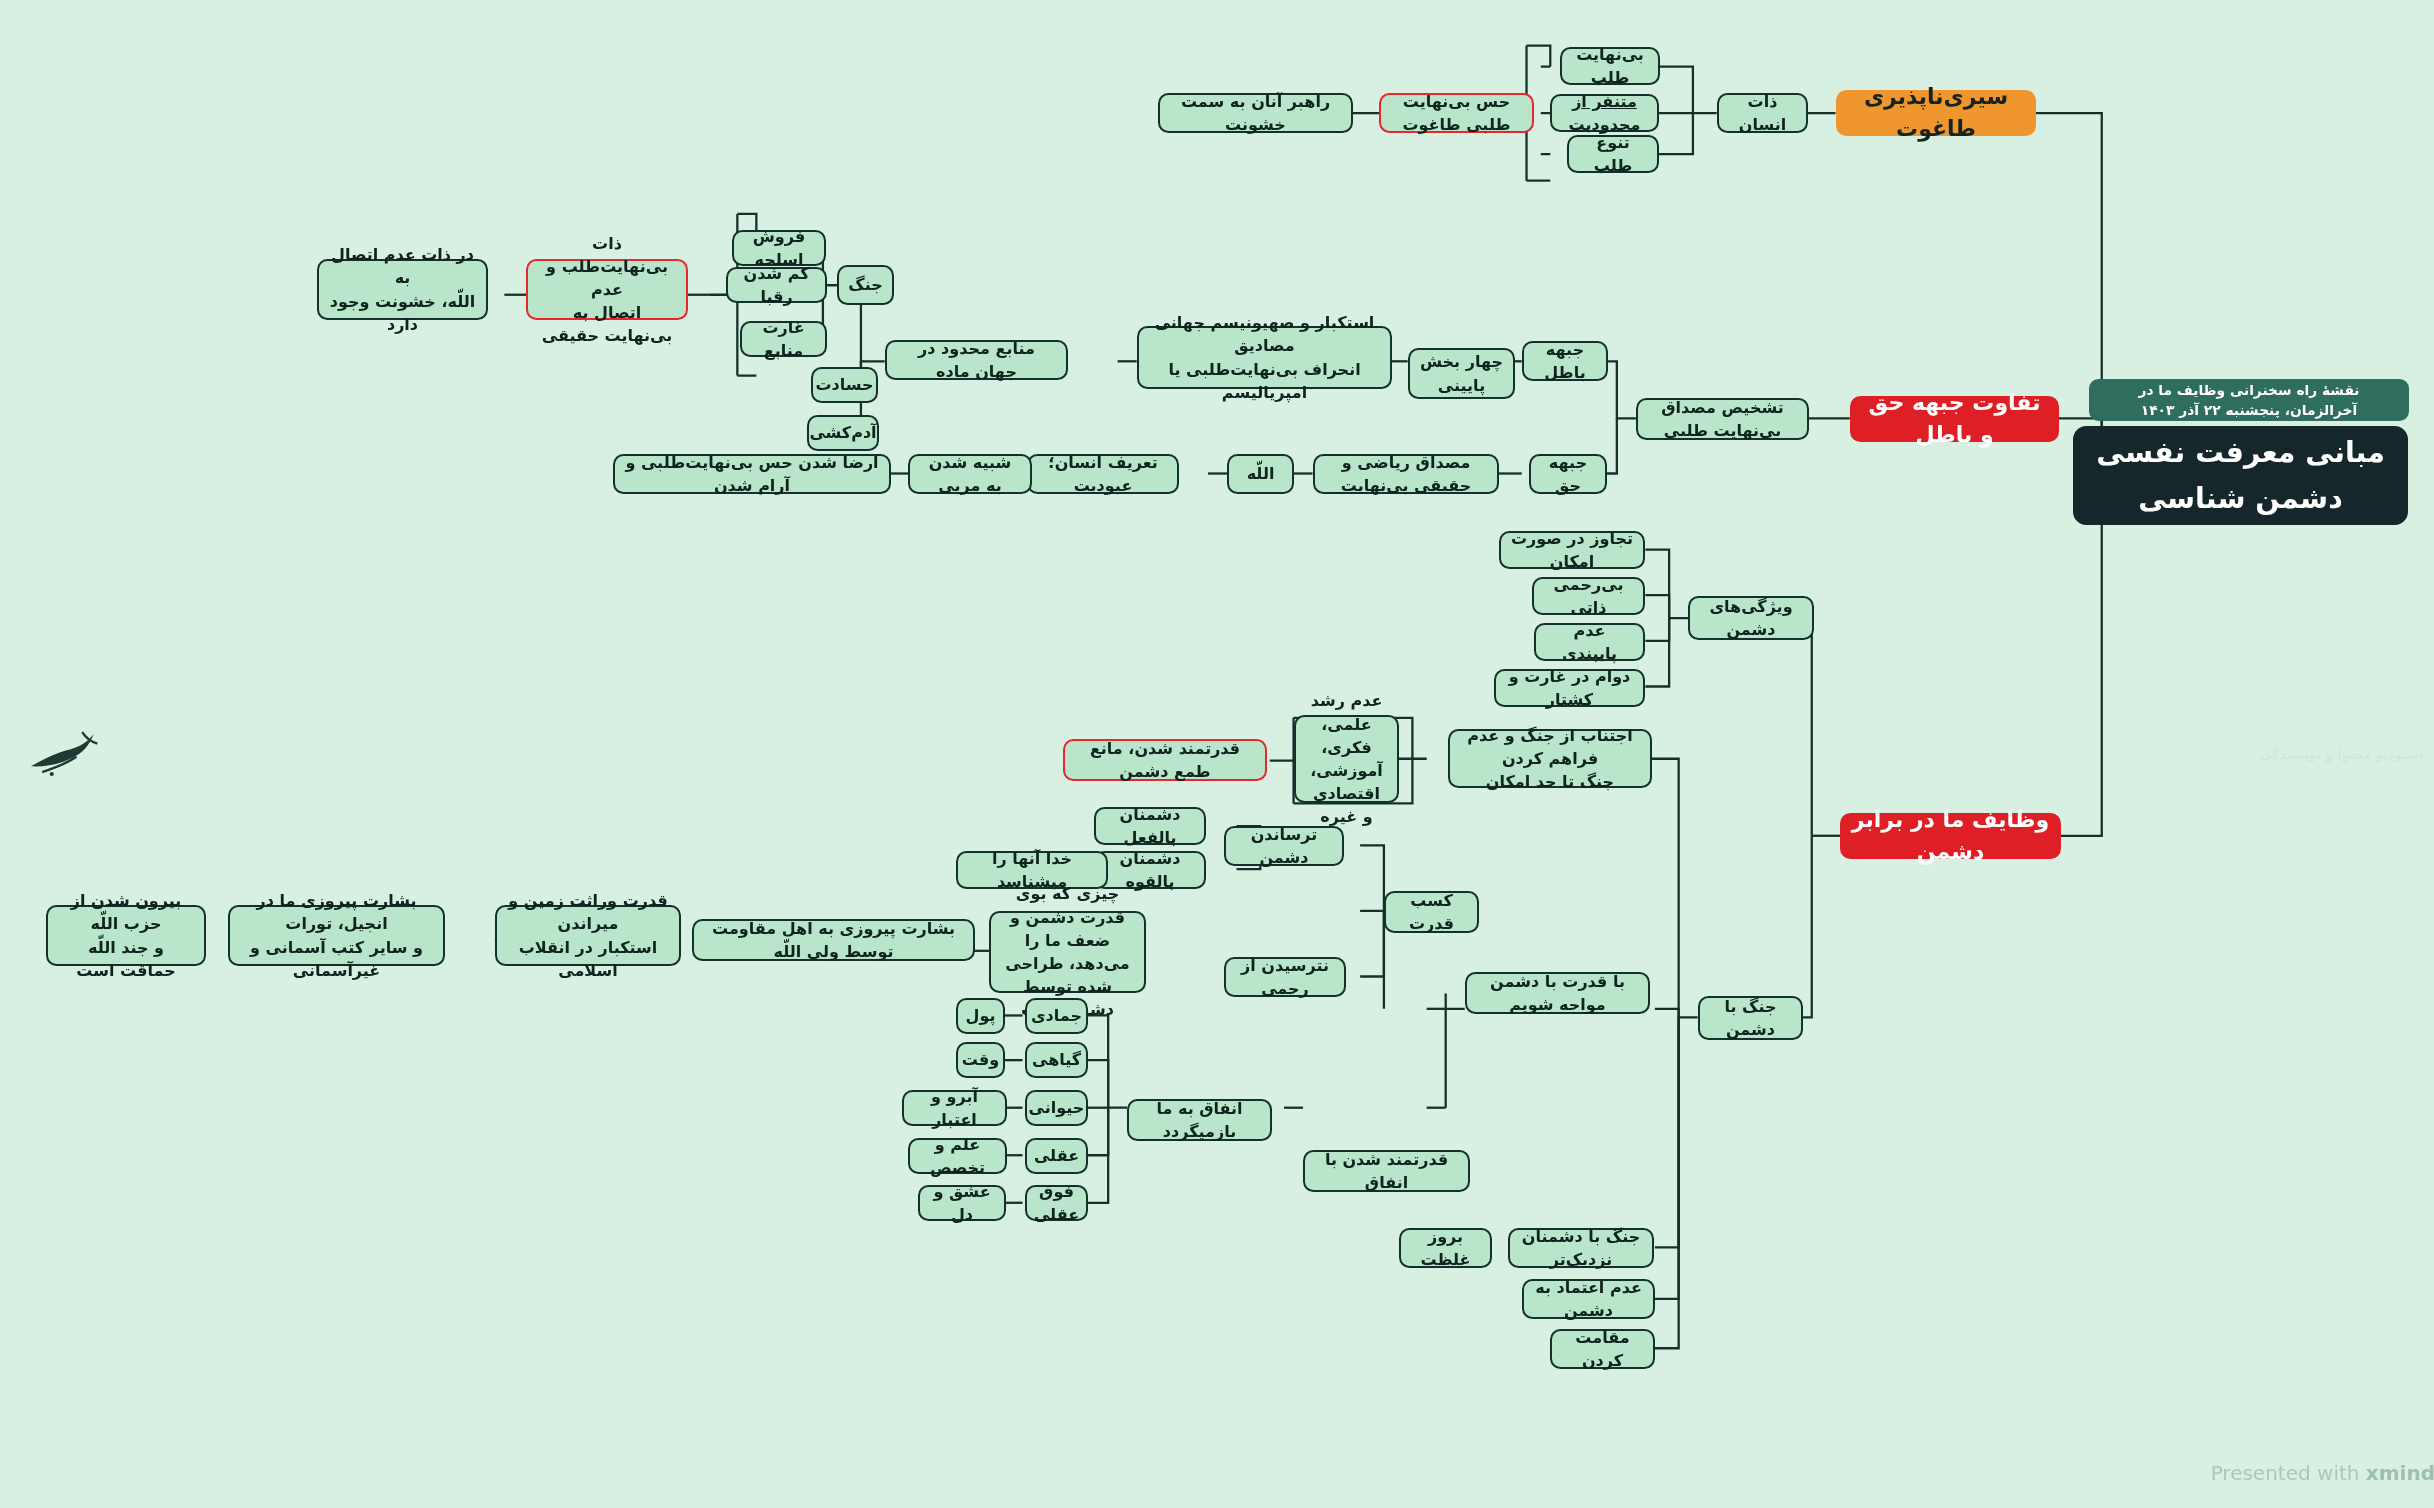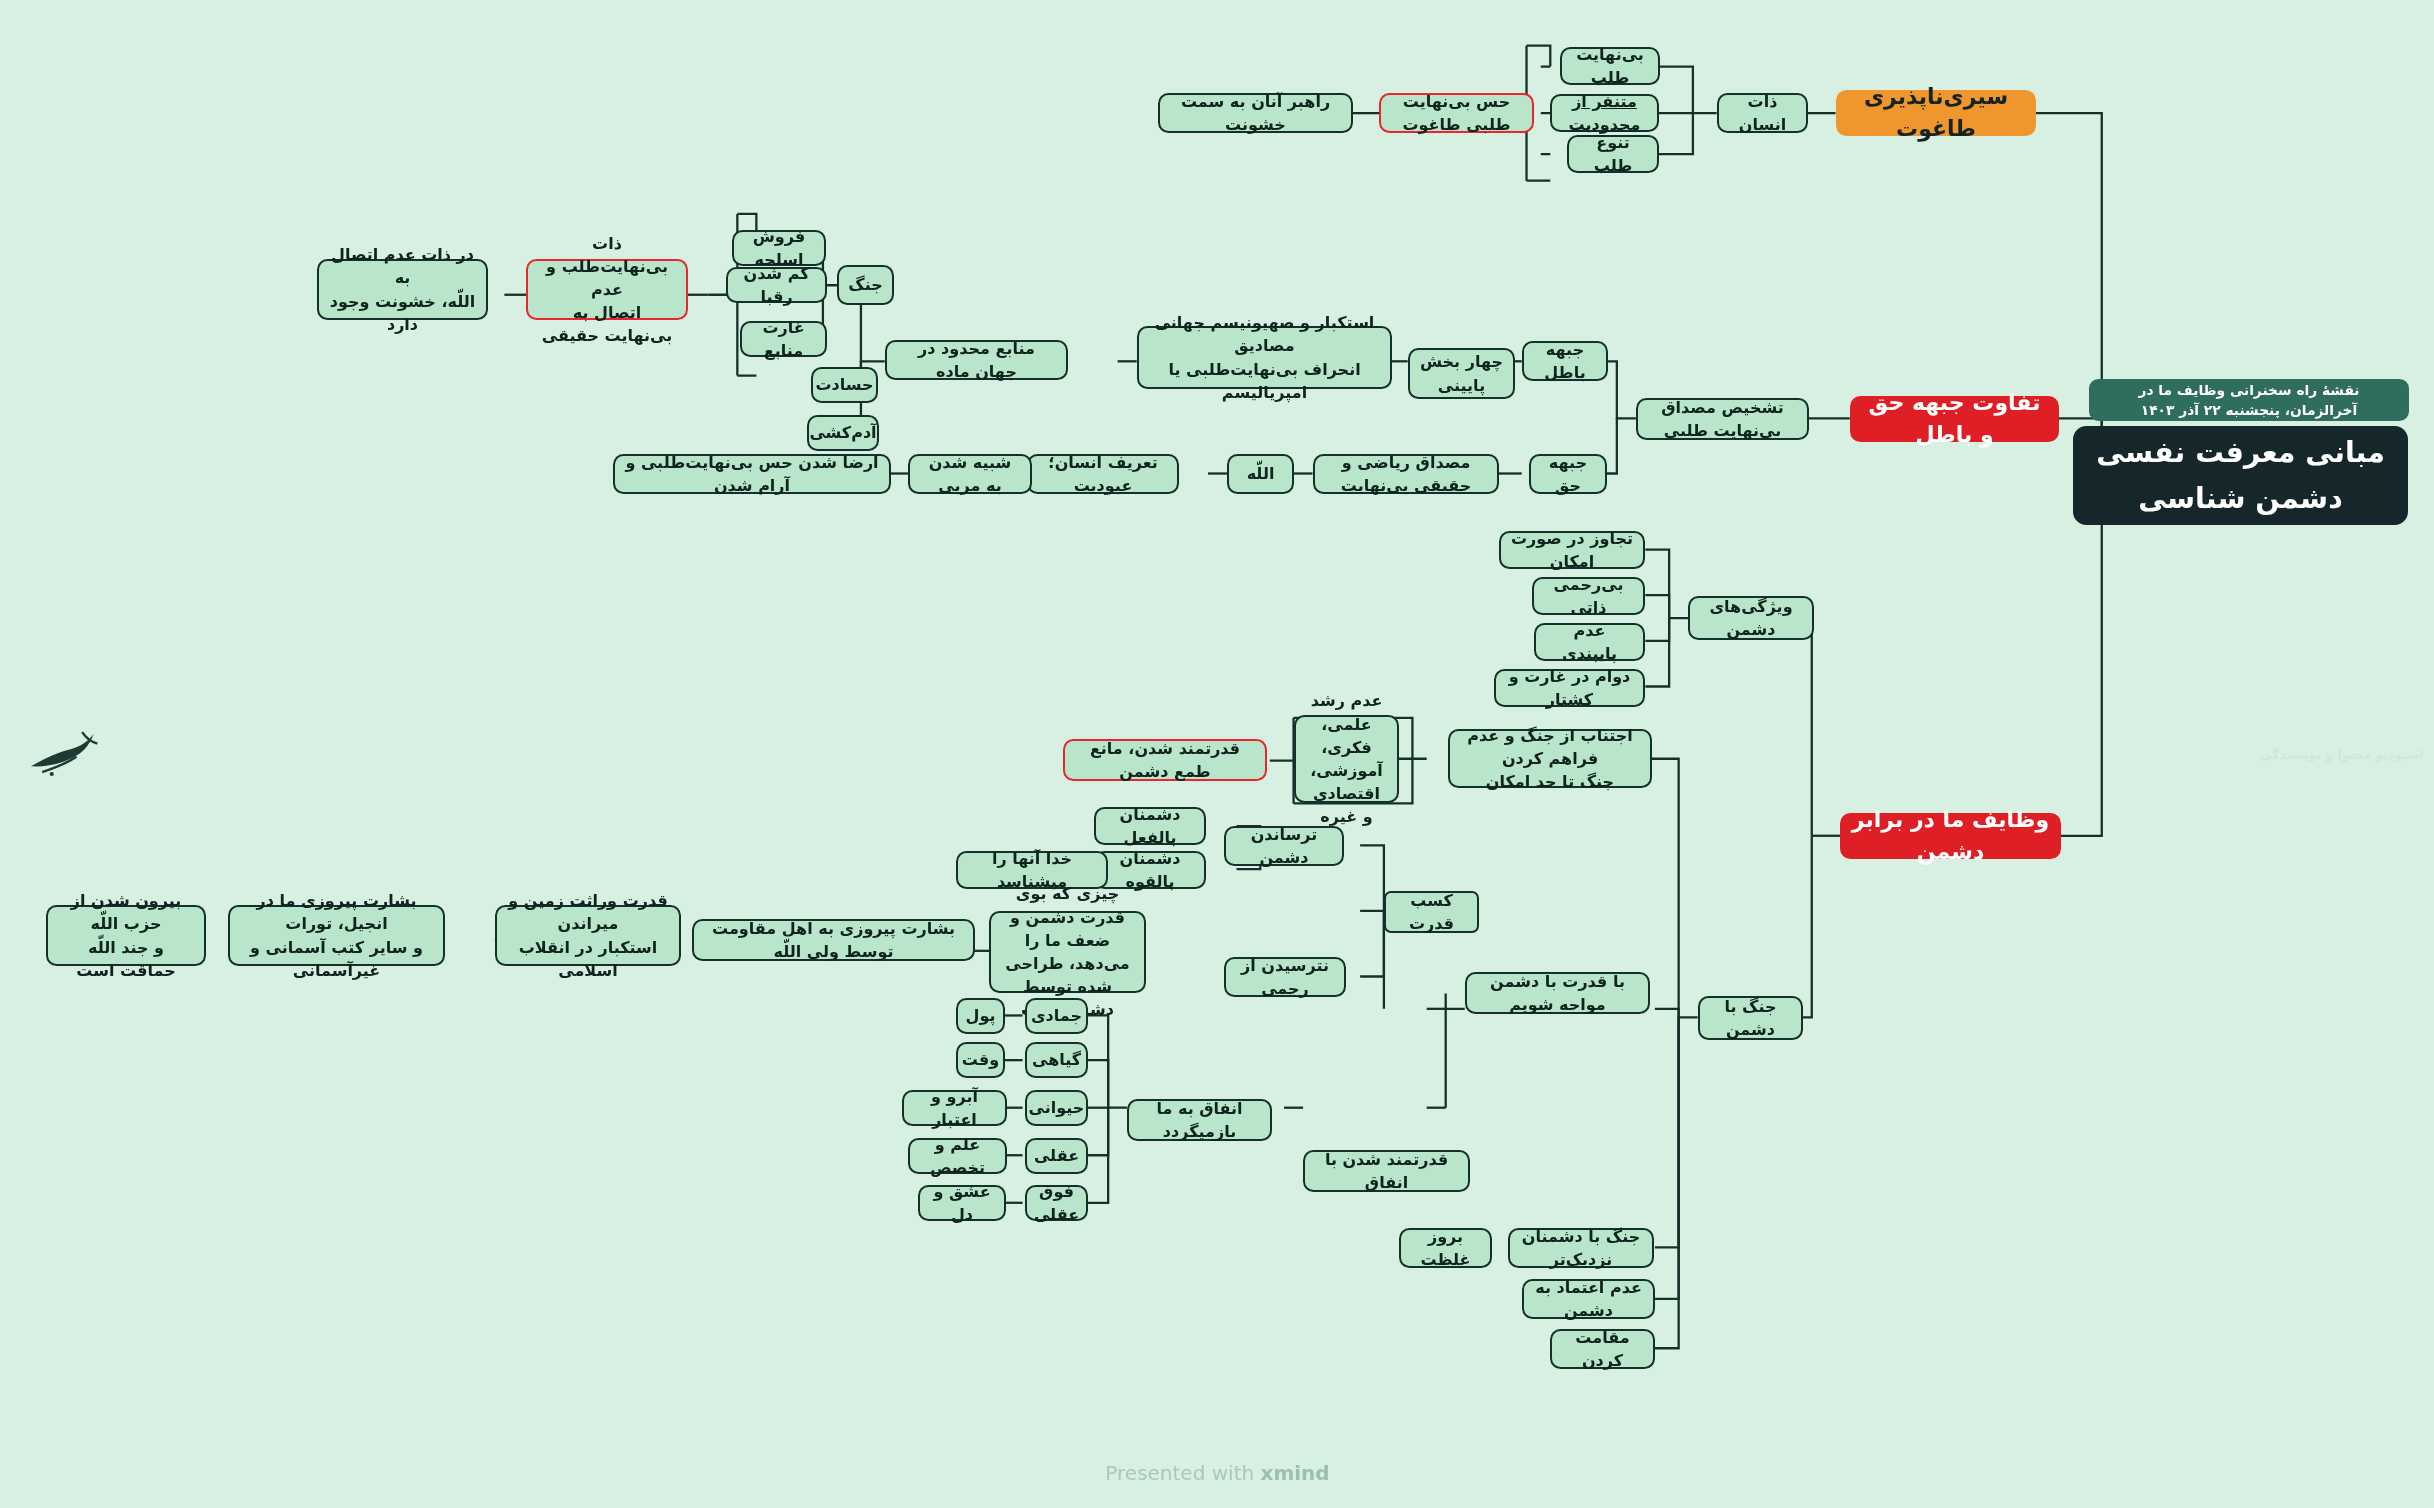--- a/index.html
+++ b/index.html
@@ -31,21 +31,21 @@
   }
   .node.red-outline{border-color:#e8262d;}
   .node.orange{background:#f0962f;border-color:#f0962f;color:#16241f;font-size:22px;}
   .node.redfill{background:#df1f26;border-color:#df1f26;color:#ffffff;font-size:22px;}
   .node.darkfill{background:#16272c;border-color:#16272c;color:#ffffff;font-size:28.5px;line-height:1.6;border-radius:13.3px;}
   .node.tealfill{background:#2f6d5e;border-color:#2f6d5e;color:#ffffff;font-size:14.7px;border-radius:9.5px;}
   .logo-caption{position:absolute;color:#cfe6dd;font-size:12.4px;font-weight:700;right:11.4px;top:50%;transform:translateY(-50%);direction:rtl;}
   .logo-glyph{position:absolute;left:23px;top:50%;transform:translateY(-50%);width:86px;height:59px;}
 
   .footer{
-    position:absolute;left:0;right:0;bottom:23px;text-align:center;
+    position:absolute;left:0;right:0;bottom:23px;text-align:right;
     color:#a9c9b8;font-size:20px;font-weight:400;direction:ltr;
     font-family:"DejaVu Sans","Liberation Sans",sans-serif;
   }
   .footer b{font-weight:700;color:#9dc0ae;}
 </style>
 </head>
 <body>
 
 <div id="canvas">
 
@@ -226,21 +226,21 @@
 
   <div class="node" style="left:1448px;top:729px;width:204px;height:59px;">اجتناب از جنگ و عدم فراهم کردن
 جنگ تا حد امکان</div>
 
   <div class="node" style="left:1294px;top:715px;width:105px;height:88px;">عدم رشد علمی،
 فکری، آموزشی،
 اقتصادی و غیره</div>
 
   <div class="node red-outline" style="left:1063px;top:739px;width:204px;height:42px;">قدرتمند شدن، مانع طمع دشمن</div>
 
-  <div class="node" style="left:1384px;top:891px;width:95px;height:42px;border-radius:7px;">کسب قدرت</div>
+  <div class="node" style="left:1384px;top:891px;width:95px;height:42px;">کسب قدرت</div>
 
   <div class="node" style="left:1224px;top:826px;width:120px;height:40px;">ترساندن دشمن</div>
 
   <div class="node" style="left:1094px;top:807px;width:112px;height:38px;">دشمنان بالفعل</div>
   <div class="node" style="left:1094px;top:851px;width:112px;height:38px;">دشمنان بالقوه</div>
   <div class="node" style="left:956px;top:851px;width:152px;height:38px;">خدا آنها را میشناسد</div>
 
   <div class="node" style="left:1224px;top:957px;width:122px;height:40px;">نترسیدن از رحمی</div>
 
   <div class="node" style="left:989px;top:911px;width:157px;height:82px;">چیزی که بوی قدرت دشمن و

